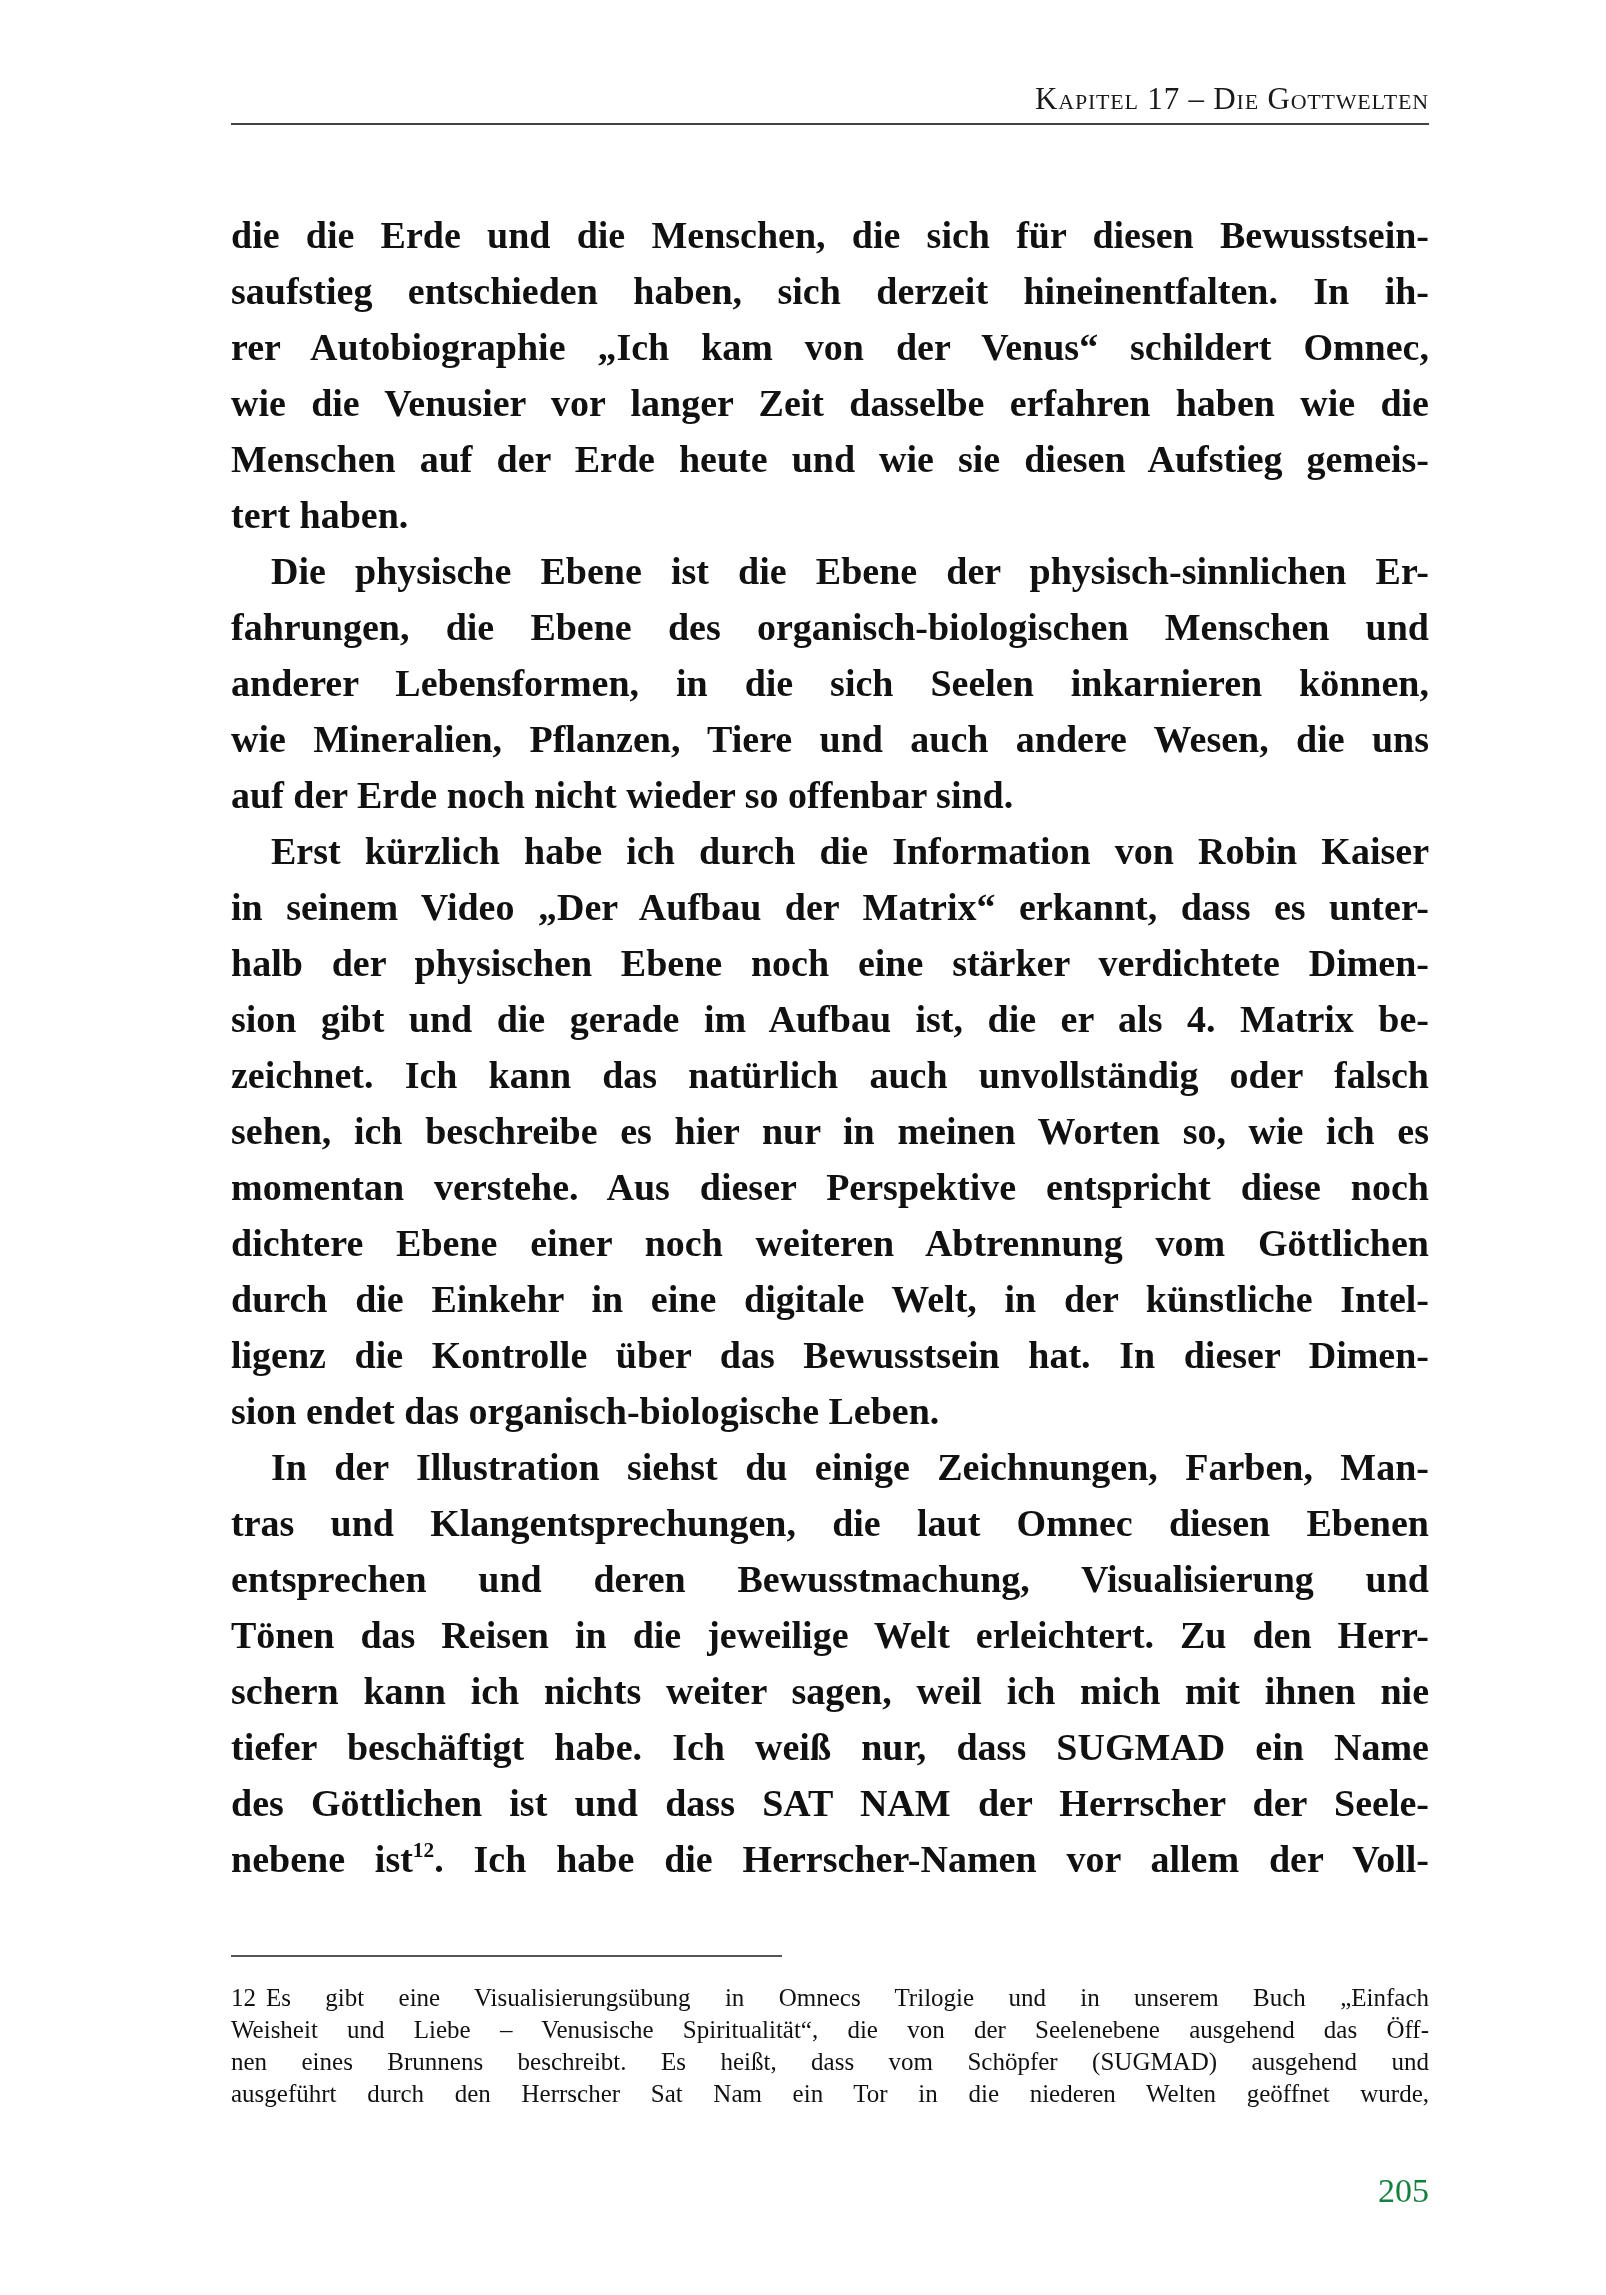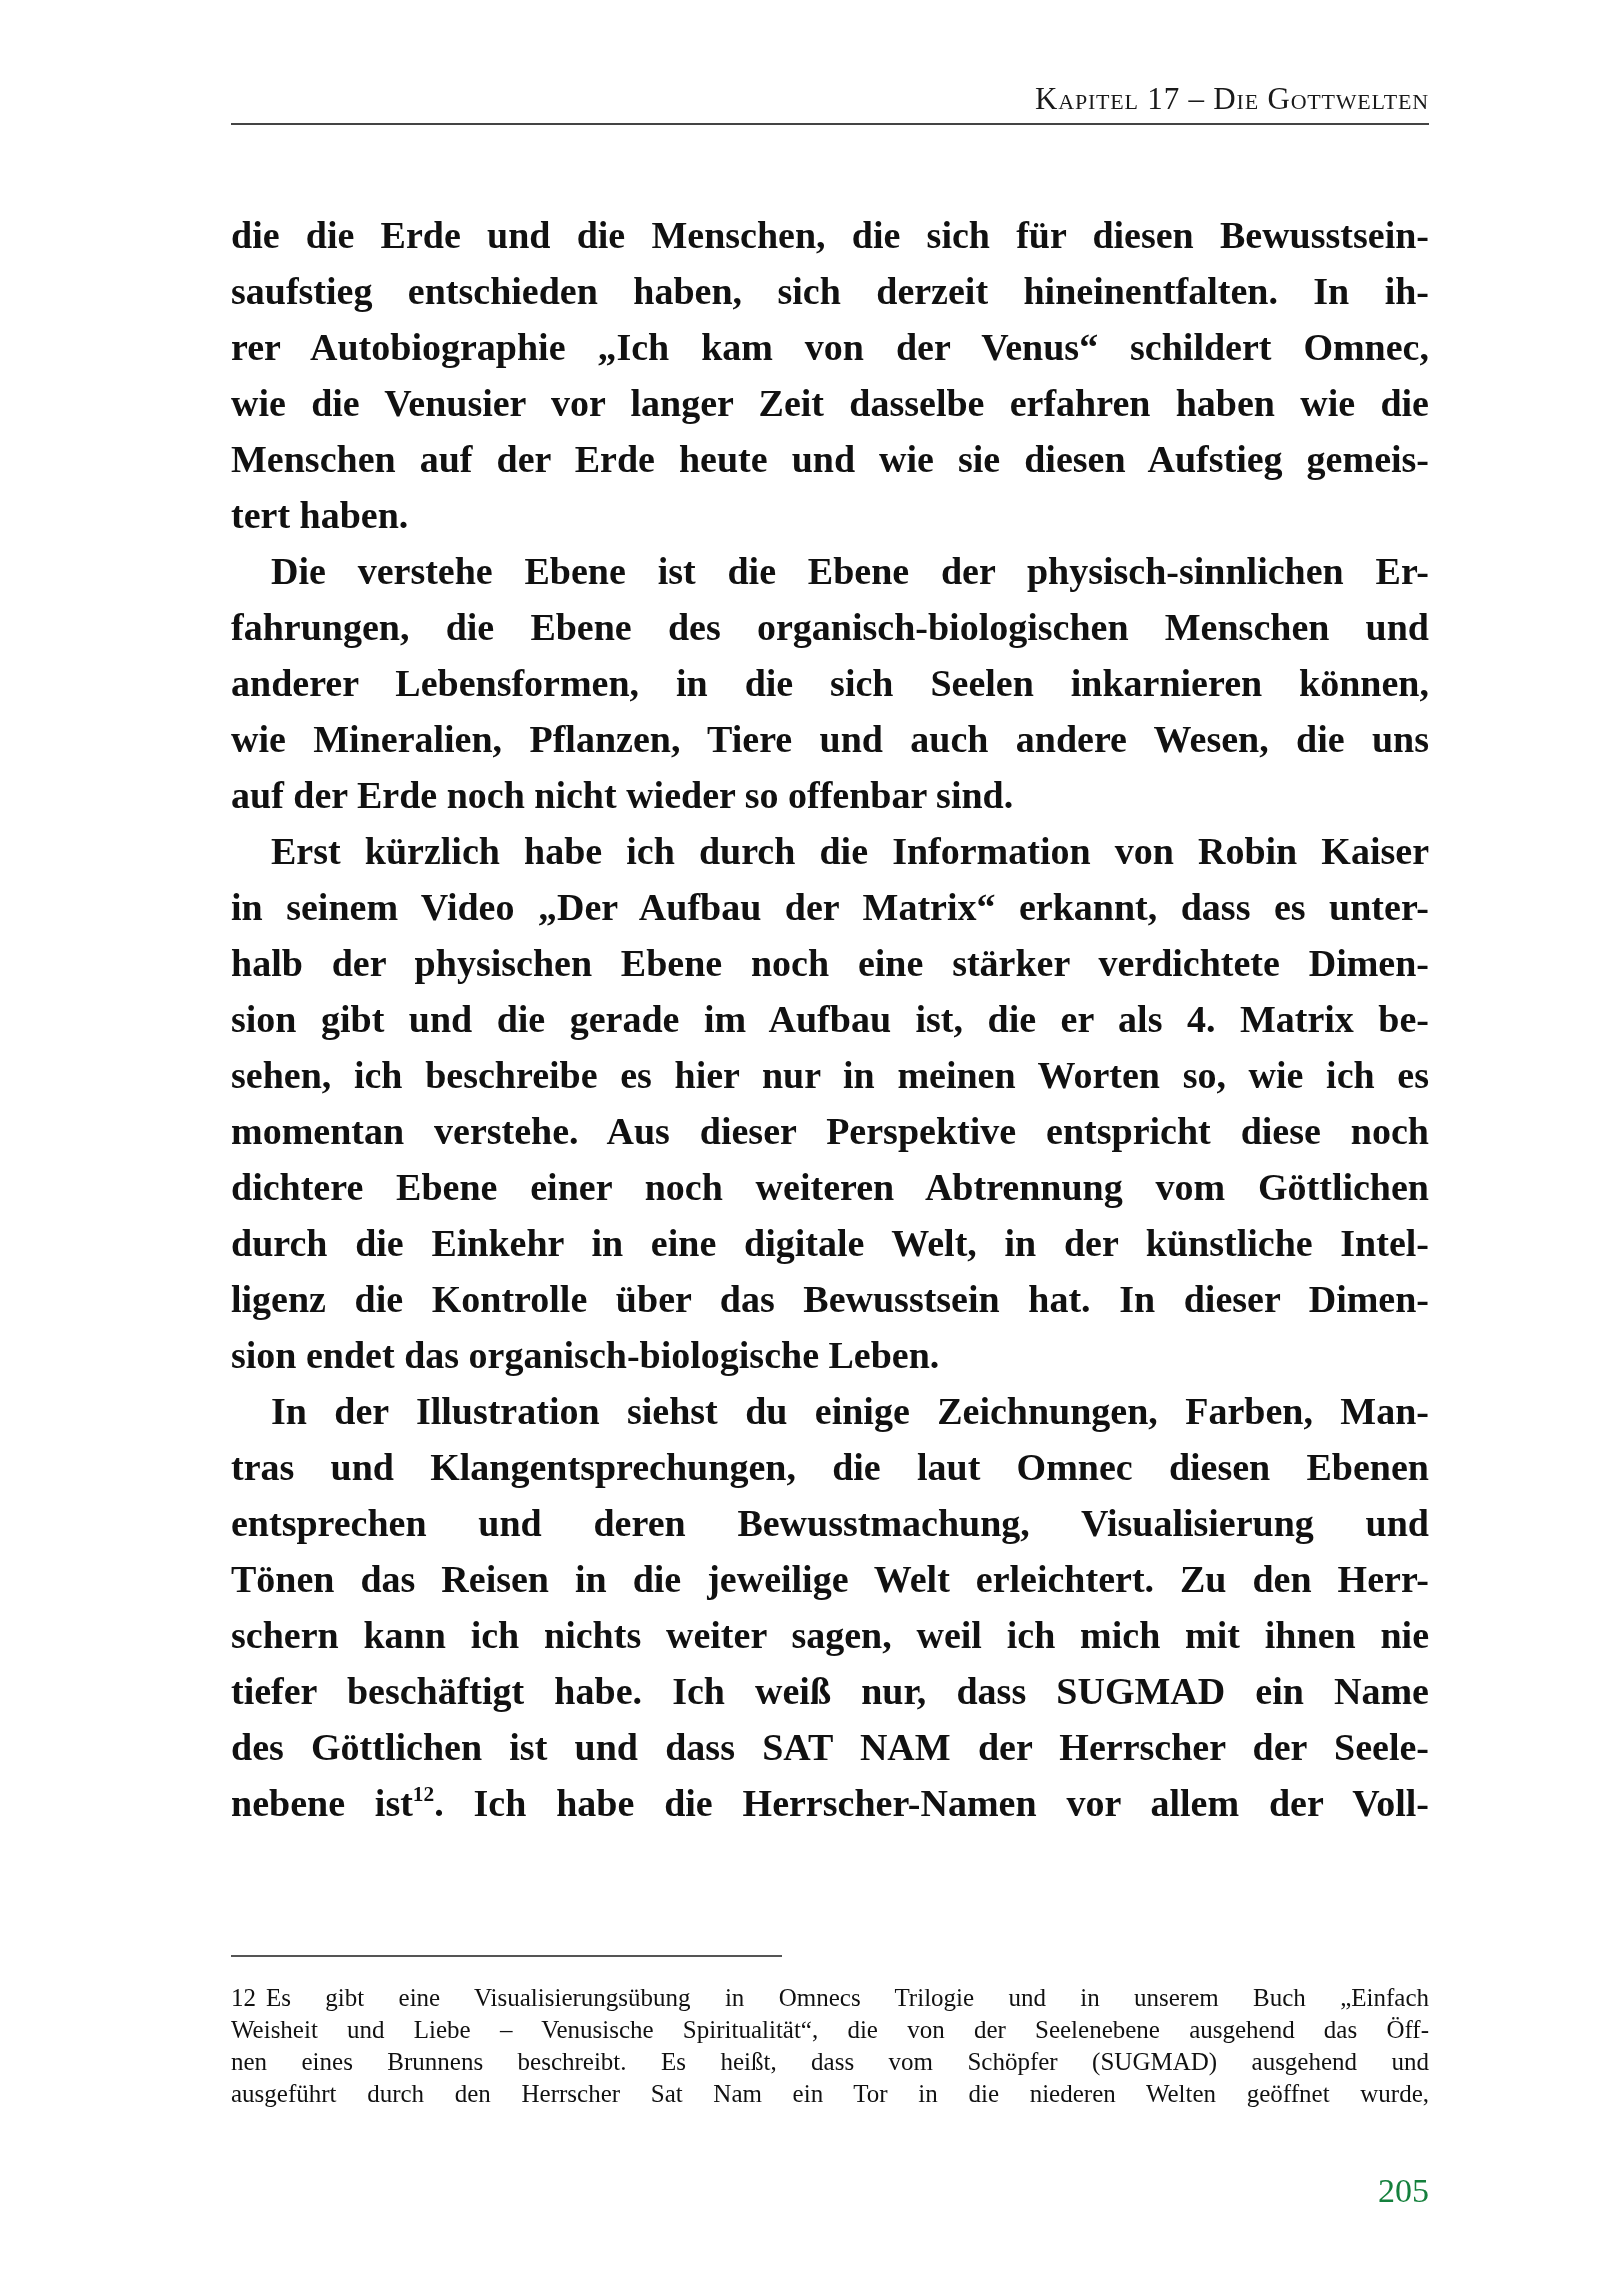--- a/index.html
+++ b/index.html
@@ -30,29 +30,30 @@
   <span class="header-title">Kapitel 17 – Die Gottwelten</span>
 </div>
 
 <div class="body-text" id="body-text">
     <span class="line">die die Erde und die Menschen, die sich für diesen Bewusstsein-</span>
     <span class="line">saufstieg entschieden haben, sich derzeit hineinentfalten. In ih-</span>
     <span class="line">rer Autobiographie „Ich kam von der Venus“ schildert Omnec,</span>
     <span class="line">wie die Venusier vor langer Zeit dasselbe erfahren haben wie die</span>
     <span class="line">Menschen auf der Erde heute und wie sie diesen Aufstieg gemeis-</span>
     <span class="line last">tert haben.</span>
-    <span class="line indent">Die verstehe Ebene ist die Ebene der physisch-sinnlichen Er-</span>
+    <span class="line indent">Die physische Ebene ist die Ebene der physisch-sinnlichen Er-</span>
     <span class="line">fahrungen, die Ebene des organisch-biologischen Menschen und</span>
     <span class="line">anderer Lebensformen, in die sich Seelen inkarnieren können,</span>
     <span class="line">wie Mineralien, Pflanzen, Tiere und auch andere Wesen, die uns</span>
     <span class="line last">auf der Erde noch nicht wieder so offenbar sind.</span>
     <span class="line indent">Erst kürzlich habe ich durch die Information von Robin Kaiser</span>
     <span class="line">in seinem Video „Der Aufbau der Matrix“ erkannt, dass es unter-</span>
     <span class="line">halb der physischen Ebene noch eine stärker verdichtete Dimen-</span>
     <span class="line">sion gibt und die gerade im Aufbau ist, die er als 4. Matrix be-</span>
+    <span class="line">zeichnet. Ich kann das natürlich auch unvollständig oder falsch</span>
     <span class="line">sehen, ich beschreibe es hier nur in meinen Worten so, wie ich es</span>
     <span class="line">momentan verstehe. Aus dieser Perspektive entspricht diese noch</span>
     <span class="line">dichtere Ebene einer noch weiteren Abtrennung vom Göttlichen</span>
     <span class="line">durch die Einkehr in eine digitale Welt, in der künstliche Intel-</span>
     <span class="line">ligenz die Kontrolle über das Bewusstsein hat. In dieser Dimen-</span>
     <span class="line last">sion endet das organisch-biologische Leben.</span>
     <span class="line indent">In der Illustration siehst du einige Zeichnungen, Farben, Man-</span>
     <span class="line">tras und Klangentsprechungen, die laut Omnec diesen Ebenen</span>
     <span class="line">entsprechen und deren Bewusstmachung, Visualisierung und</span>
     <span class="line">Tönen das Reisen in die jeweilige Welt erleichtert. Zu den Herr-</span>

